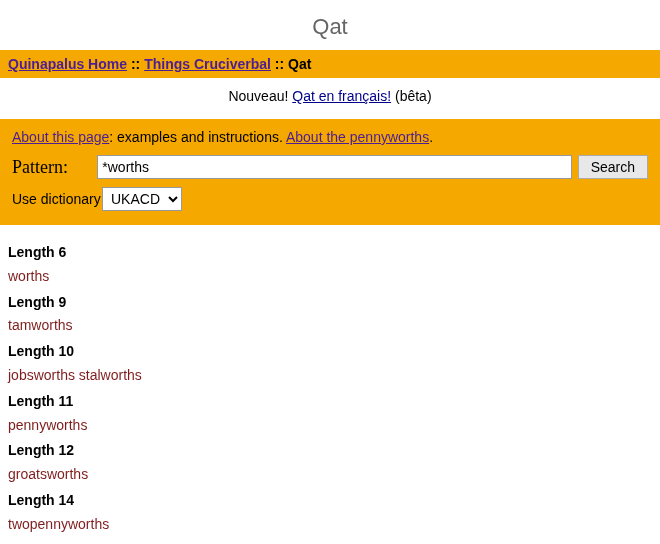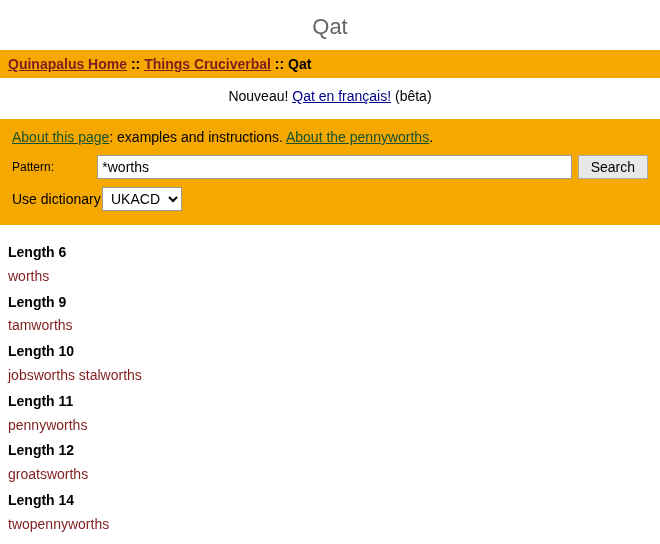--- a/index.html
+++ b/index.html
@@ -16,52 +16,53 @@
       padding: 14px 0 10px 0;
       font-weight: normal;
     }
     #breadcrumb-bar {
       background: #f5a800;
       padding: 6px 8px;
       font-size: 14px;
       font-weight: bold;
     }
     #breadcrumb-bar a {
-      color: #7f1d1d;
+      color: #4c1d95;
     }
     #nouveau-bar {
       text-align: center;
       padding: 10px 0 15px 0;
       font-size: 14px;
     }
     #nouveau-bar a {
       color: #00008b;
       text-decoration: underline;
     }
     #yellow-box {
       background: #f5a800;
       padding: 10px 12px 14px 12px;
       margin: 0 0 10px 0;
     }
     #about-line {
       font-size: 14px;
       margin-bottom: 10px;
     }
     #about-line a {
-      color: #14532d;
+      color: #4c1d95;
       text-decoration: underline;
     }
     #pattern-row {
       display: flex;
       align-items: center;
       margin-bottom: 8px;
     }
     #pattern-label {
       width: 90px;
-      font-size: 12px;
+      font-size: 18px;
+      font-family: Liberation Serif, serif;
     }
     #pattern-input {
       width: 500px;
       font-size: 14px;
       padding: 3px 4px;
       border: 1px solid #999;
     }
     #search-button {
       margin-left: 6px;
       padding: 3px 12px;

